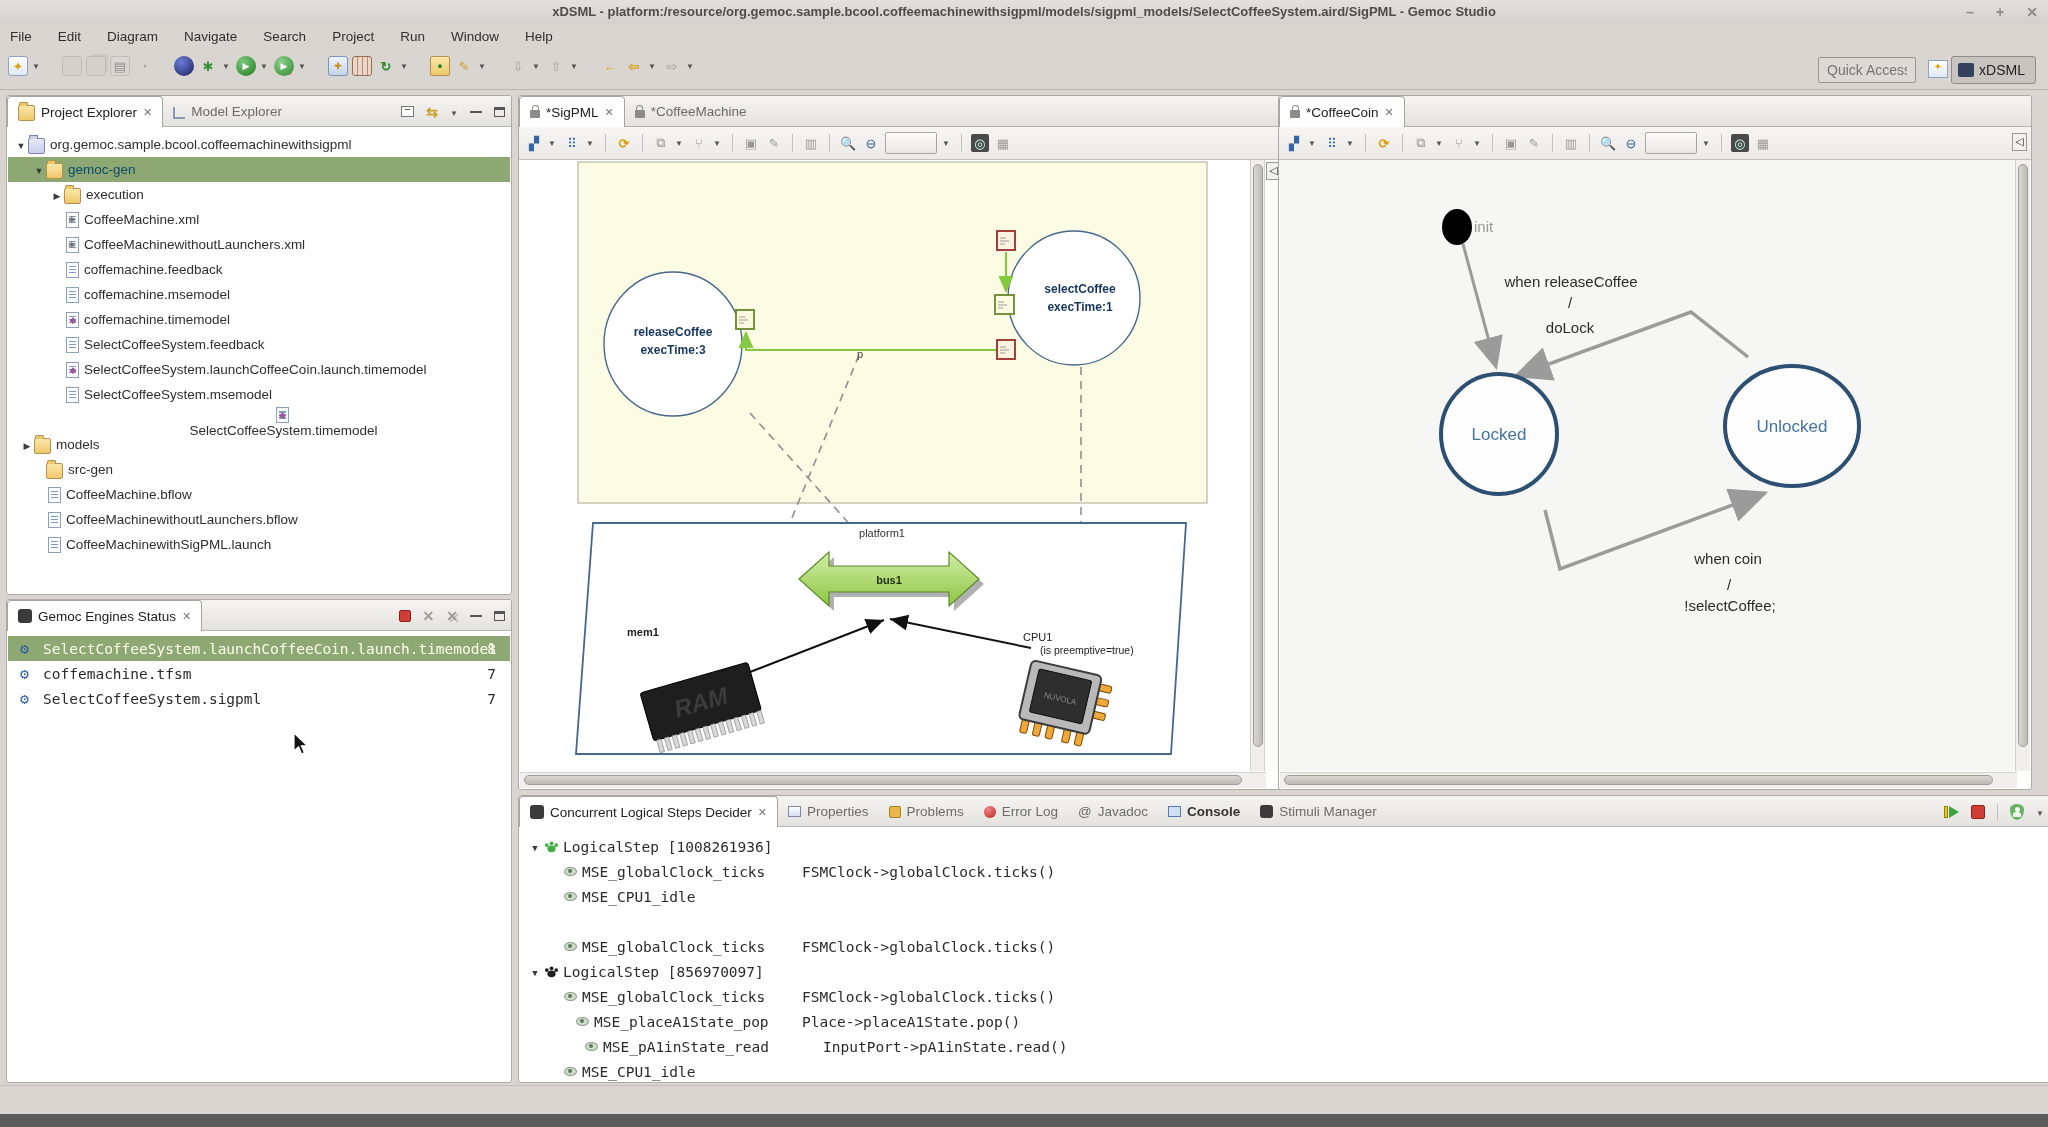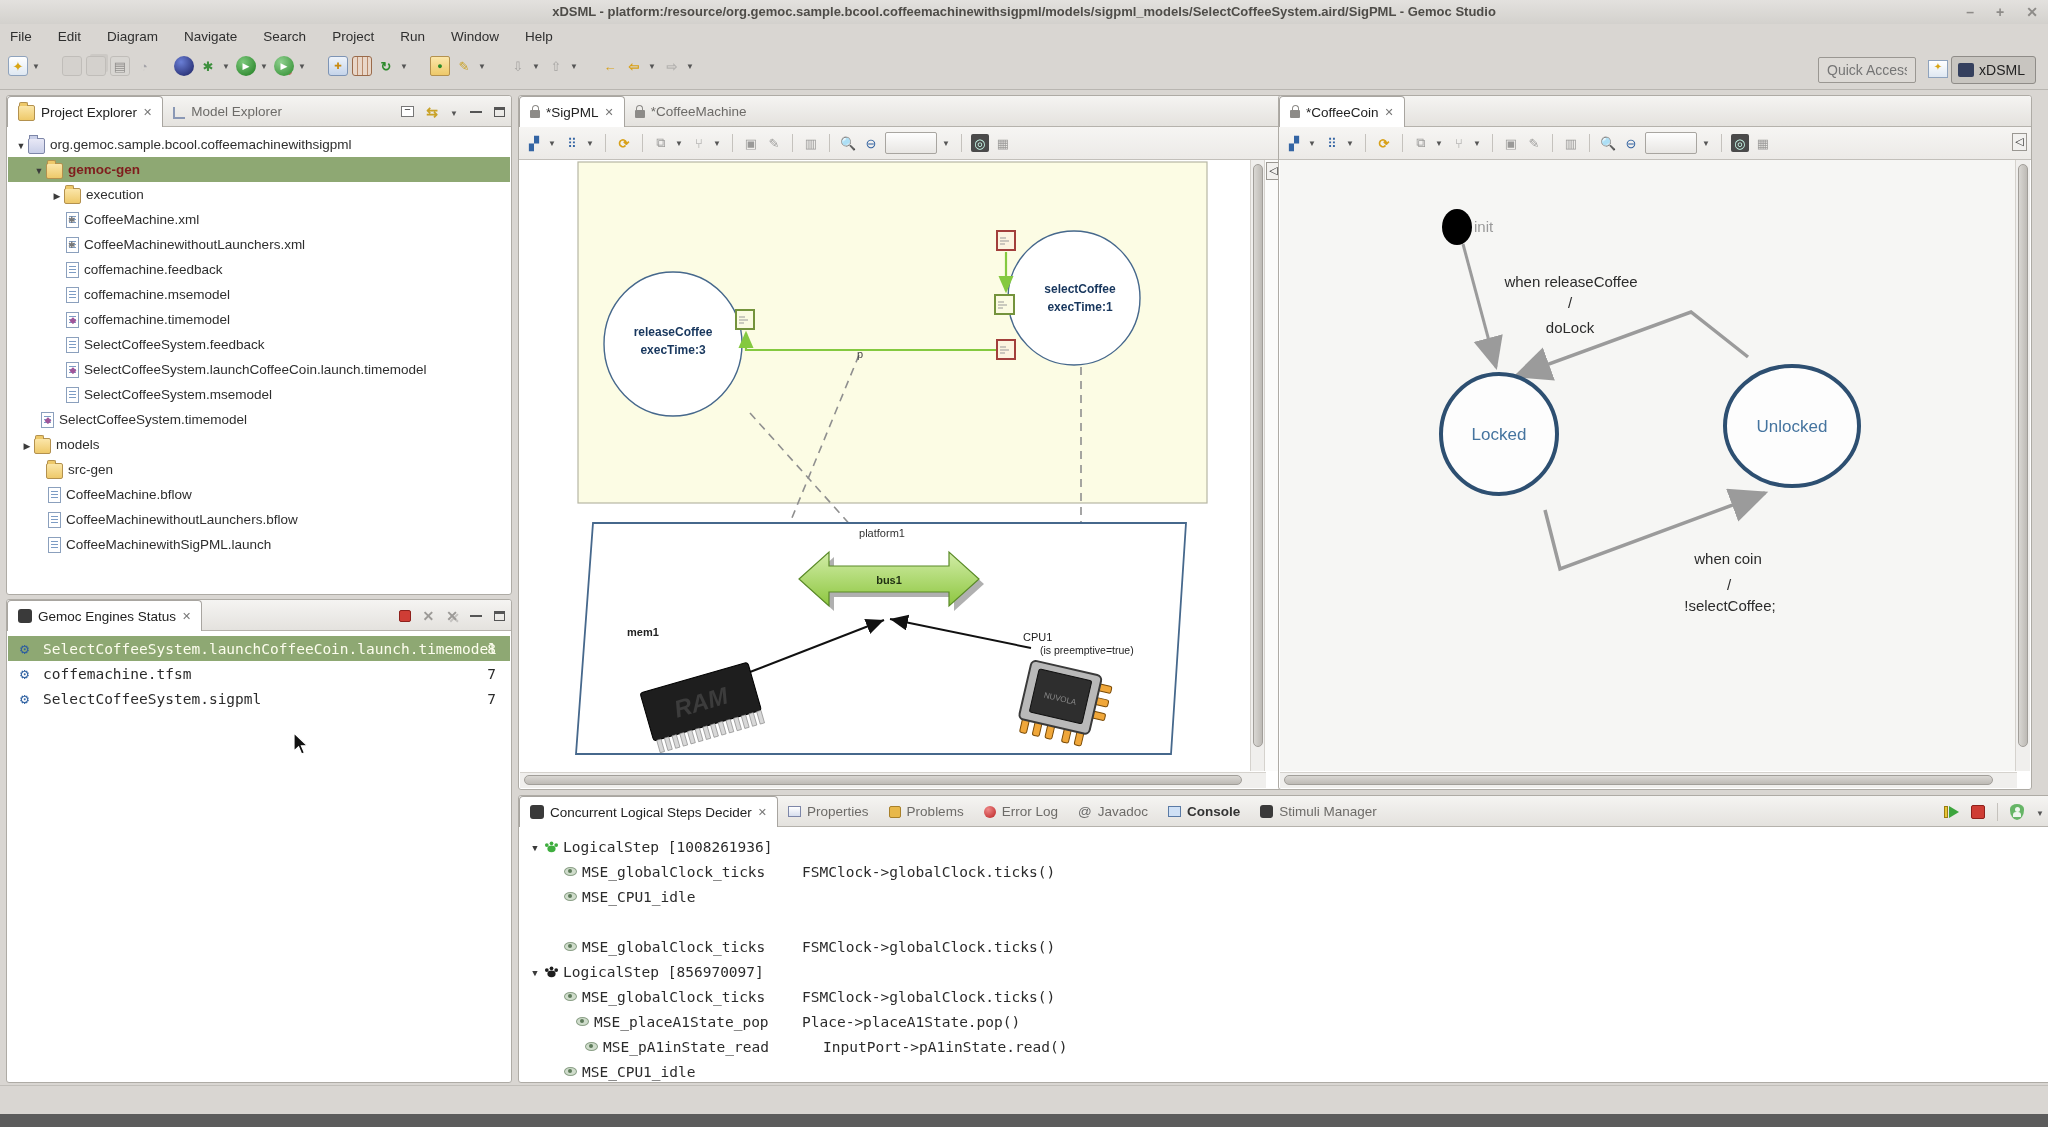--- a/index.html
+++ b/index.html
@@ -56,21 +56,21 @@
   .gl-play { width:0; height:0; border-left:10px solid #3da53d; border-top:6px solid transparent; border-bottom:6px solid transparent; }
   .gl-playbar { width:4px; height:12px; background:#e8c437; border:1px solid #9a7d12; margin-right:1px; }
   .gl-shield { width:14px; height:16px; background:#66b566; border-radius:7px 7px 7px 7px / 5px 5px 10px 10px; position:relative; }
   .gl-shield::before { content:""; position:absolute; left:4.5px; top:3px; width:5px; height:5px; background:#eef6ee; border-radius:50%; }
   .gl-shield::after { content:""; position:absolute; left:3px; top:8px; width:8px; height:5px; background:#eef6ee; border-radius:3px 3px 0 0; }
 
   
   .trow { position:absolute; left:1px; right:1px; height:25px; display:flex; align-items:center; }
   .trow .lab { margin-left:5px; white-space:nowrap; font-size:13.5px; color:#2e2e2e; }
   .trow.sel { background:#8ea873; }
-  .trow.sel .lab { color:#7f1d1d;font-weight:bold; }
+  .trow.sel .lab { color:#0c4a6e; }
   .tw { width:14px; text-align:center; flex:none; }
   .icon16 { width:17px; height:16px; flex:none; position:relative; }
   .ifolder { background:linear-gradient(#fbe6a9,#eec96a); border:1px solid #b3914e; border-radius:2px; margin-top:2px; }
   .ifolder::before { content:""; position:absolute; left:0; top:-4px; width:7px; height:3px; background:#eec96a; border:1px solid #b3914e; border-bottom:none; border-radius:2px 2px 0 0; }
   .iproj { background:linear-gradient(#e8e8f6,#c9cfe8); border:1px solid #7d86a8; border-radius:2px; margin-top:2px; }
   .iproj::before { content:""; position:absolute; left:0; top:-4px; width:7px; height:3px; background:#c9cfe8; border:1px solid #7d86a8; border-bottom:none; }
   .idoc { width:13px; height:16px; background:#fff; border:1px solid #8ba0bd; margin-left:2px; }
   .idoc::before { content:""; position:absolute; left:2px; top:3px; width:7px; height:1.5px; background:#7d9cc4; box-shadow:0 3px 0 #7d9cc4, 0 6px 0 #7d9cc4; }
   .ixml::after { content:"✱"; position:absolute; left:1px; top:2px; font-size:9px; color:#777; }
   .itime::after { content:"◆"; position:absolute; left:2.5px; top:2px; font-size:9px; color:#a0569a; }
@@ -242,21 +242,21 @@
       <span class="lab">SelectCoffeeSystem.feedback</span>
     </div>
     <div class="trow" style="top:261px; padding-left:56px;">
       <span class="icon16 idoc itime"></span>
       <span class="lab">SelectCoffeeSystem.launchCoffeeCoin.launch.timemodel</span>
     </div>
     <div class="trow" style="top:286px; padding-left:56px;">
       <span class="icon16 idoc"></span>
       <span class="lab">SelectCoffeeSystem.msemodel</span>
     </div>
-    <div class="trow" style="top:311px; padding-left:31px;">
+    <div class="trow" style="top:311px; padding-left:44px;flex-direction:column;">
       <span class="icon16 idoc itime"></span>
       <span class="lab">SelectCoffeeSystem.timemodel</span>
     </div>
     <div class="trow" style="top:336px; padding-left:12px;">
       <span class="tw gl gl-arrow-r"></span>
       <span class="icon16 ifolder"></span>
       <span class="lab">models</span>
     </div>
     <div class="trow" style="top:361px; padding-left:38px;">
       <span class="icon16 ifolder"></span>

